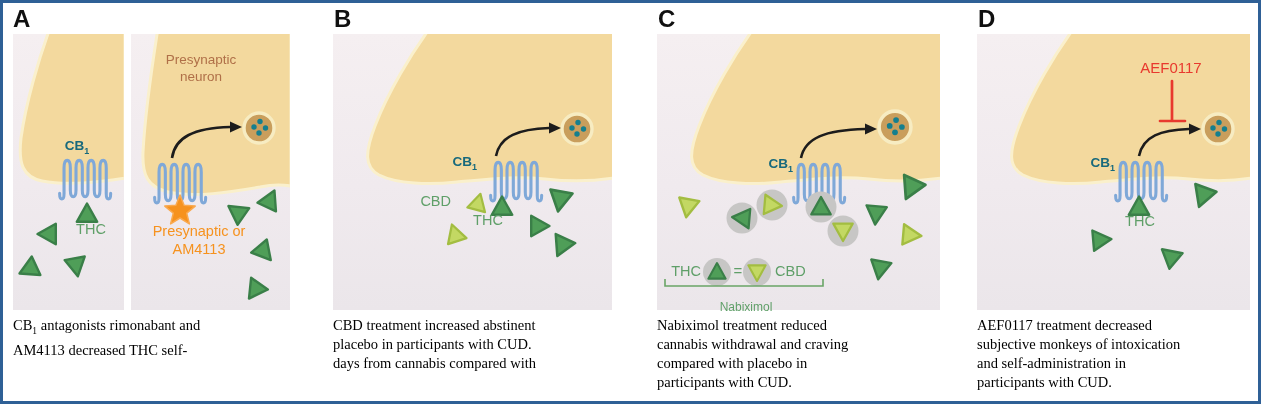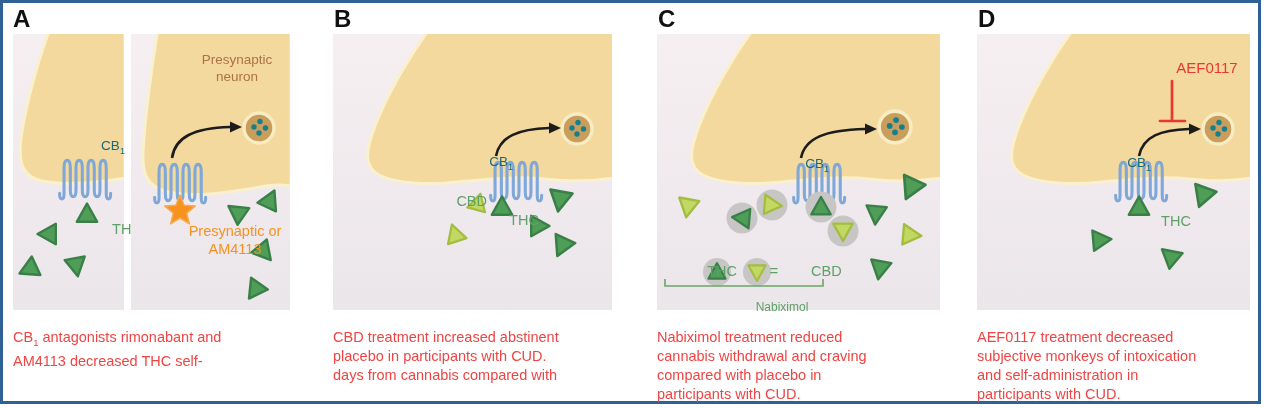--- a/index.html
+++ b/index.html
@@ -16,30 +16,30 @@
   .tdark{fill:#4f9e58;stroke:#3a7f48;stroke-width:2.4;stroke-linejoin:round;}
   .tlight{fill:#c3d863;stroke:#a3bd41;stroke-width:2.4;stroke-linejoin:round;}
   .gcirc{fill:#c7c6c5;}
   .arrow{fill:none;stroke:#1c1c1c;stroke-width:2.6;}
   .ahead{fill:#1c1c1c;}
   .star{fill:#f6921e;stroke:#f9a94f;stroke-width:1.5;stroke-linejoin:round;}
   .inhib{stroke:#e8392e;stroke-width:2.7;stroke-linecap:round;fill:none;}
   .bracket{fill:none;stroke:#69a567;stroke-width:1.6;}
   #vesicle .ves{fill:#c99e5c;stroke:#f7ecc2;stroke-width:3.4;}
   #vesicle .dot{fill:#157f8e;stroke:none;}
-  .lbl{position:absolute;text-align:center;margin-left:36px;}
-  .teal{color:#17697c;font-size:13.5px;font-weight:400;}
+  .lbl{position:absolute;text-align:center;}
+  .teal{color:#17697c;font-size:13.5px;font-weight:700;}
   .teal sub{font-size:9px;}
   .green{color:#5f9f68;font-size:14.5px;}
   .orange{color:#f6921e;font-size:14.5px;line-height:18px;}
   .brown{color:#b07048;font-size:13.5px;line-height:17px;}
   .red{color:#e8392e;font-size:15px;}
   .tright{text-align:right;}
   .tleft{text-align:left;}
-  .cap{position:absolute;top:328px;font-size:14.5px;line-height:19px;color:#ef4444;}
+  .cap{position:absolute;top:316px;font-size:14.5px;line-height:19px;color:#000000;font-family:Liberation Serif, serif;}
   .cap sub{font-size:9.5px;}
 </style>
 </head>
 <body>
 
 <div class="stage">
   <div class="frame"></div>
 
   <svg width="0" height="0" style="position:absolute">
     <defs>

